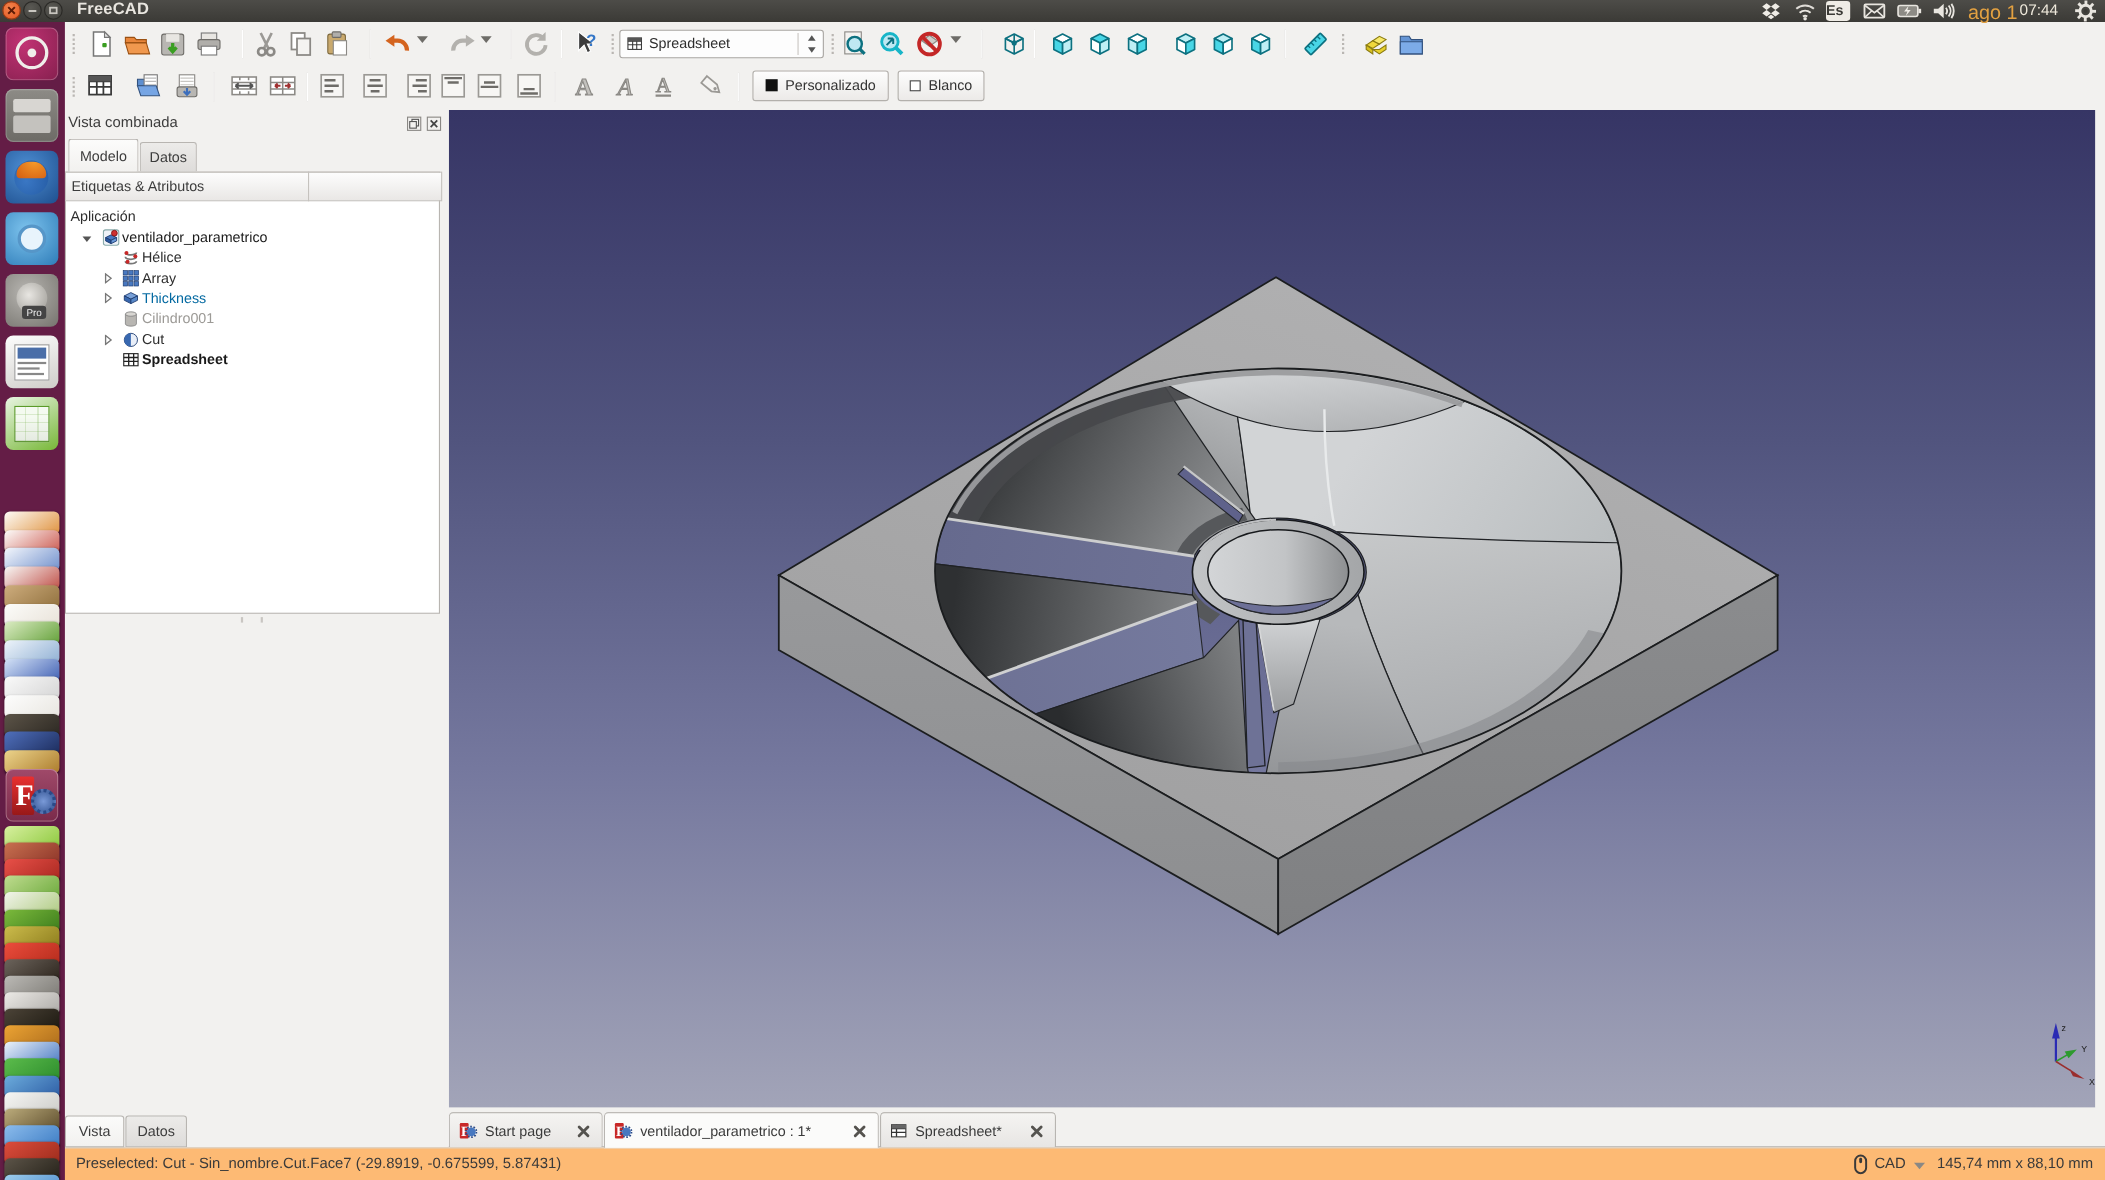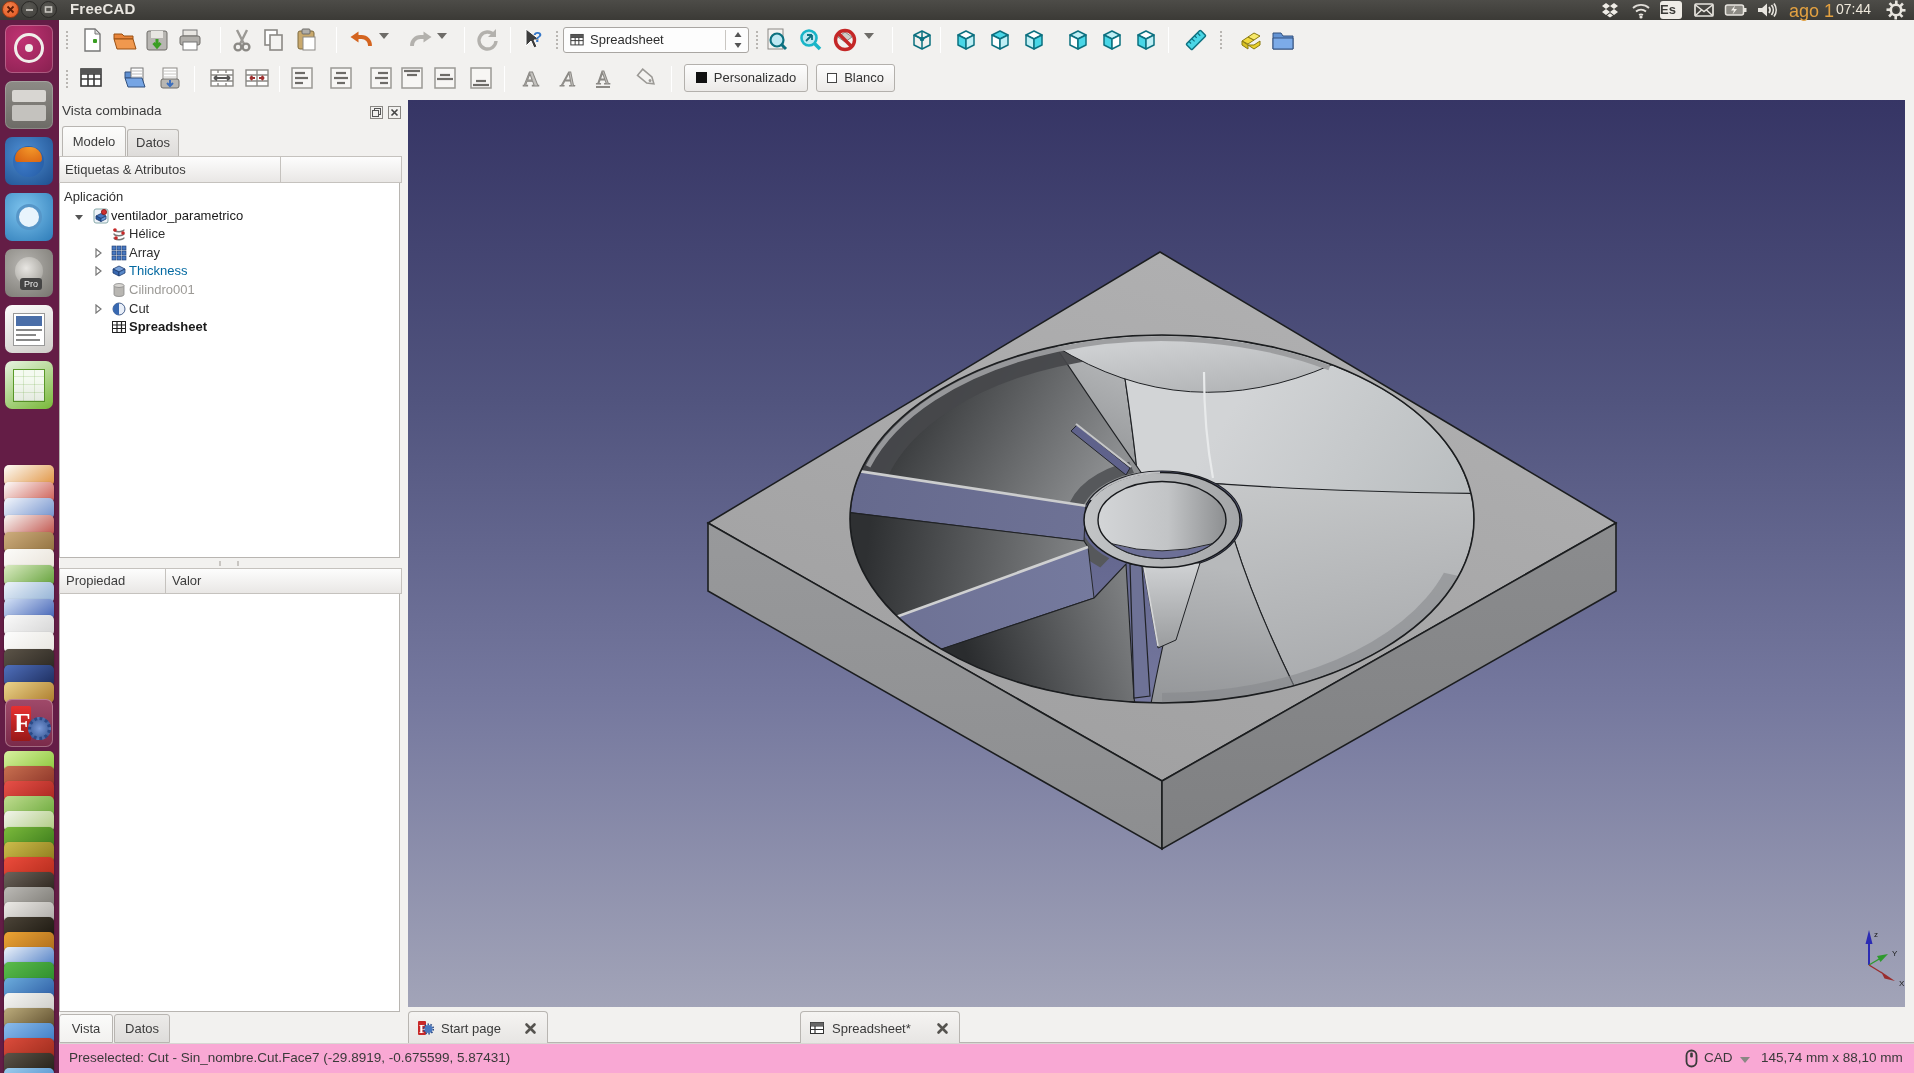--- a/index.html
+++ b/index.html
@@ -18,21 +18,21 @@
 #leftpanel{position:absolute;left:59px;top:100px;width:345px;height:943px;background:#f2f1ef;font-size:13px;color:#3c3c3c}
 .ptab{position:absolute;height:30px;border:1px solid #b8b5b1;border-bottom:none;border-radius:3px 3px 0 0;text-align:center;font-size:13px;color:#3c3c3c}
 .hdr{background:linear-gradient(#fdfdfd,#e9e7e5);border:1px solid #c5c2be;font-size:13px;color:#3c3c3c}
 #tree{position:absolute;left:0px;top:56px;width:341px;height:402px;background:#fff;border:1px solid #b8b5b1}
 #props{position:absolute;left:0px;top:468px;width:341px;height:444px;background:#fff;border:1px solid #b8b5b1}
 .trow{position:absolute;left:0;height:19px;white-space:nowrap;font-size:13px;color:#2e2e2e}
 #viewport{position:absolute;left:408px;top:100px;width:1497px;height:907px}
 #rightstrip{position:absolute;left:1905px;top:100px;width:9px;height:907px;background:#f2f1ef}
 #mditabs{position:absolute;left:408px;top:1007px;width:1506px;height:36px;background:#f2f1ef}
 .mtab{position:absolute;top:4px;height:32px;border:1px solid #b8b5b1;border-bottom:none;border-radius:4px 4px 0 0;font-size:13px;color:#3a3a3a;background:linear-gradient(#f5f4f2,#e7e5e3)}
-#statusbar{position:absolute;left:0;top:1043px;width:1914px;height:30px;background:#f9a8d4;border-top:1px solid #d8d6d3;font-size:13.5px;color:#3a3a3a}
+#statusbar{position:absolute;left:0;top:1043px;width:1914px;height:30px;background:#fdba74;border-top:1px solid #d8d6d3;font-size:13.5px;color:#3a3a3a}
 #lptabs{position:absolute;left:59px;top:1014px;width:345px;height:29px}
 .lptab{position:absolute;top:0;height:29px;border:1px solid #b8b5b1;border-radius:3px 3px 0 0;font-size:13px;color:#3c3c3c;text-align:center;line-height:27px}
 svg{display:block}
 </style></head>
 <body>
 <div id="menubar">
     <div class="winbtn" style="left:2px;background:radial-gradient(circle at 40% 35%,#f4844c,#e05420);border:1px solid #9c3a12">
       <svg width="15" height="15">
         <path d="M4.5,4.5 L10.5,10.5 M10.5,4.5 L4.5,10.5" stroke="#5e1c06" stroke-width="1.8"></path>
       </svg>
@@ -608,24 +608,20 @@
         <div class="abs" style="left:51px;top:0;width:16px;height:16px">
           <svg width="16" height="16" viewBox="0 0 16 16" style="position:absolute;left:0;top:1px">
             <rect x="1.5" y="2.5" width="13" height="11" fill="#fff" stroke="#222"></rect>
             <path d="M1.5,6 h13 M1.5,9.5 h13 M6,2.5 v11 M10.5,2.5 v11" stroke="#222" stroke-width="1.2"></path>
           </svg>
         </div>
         <span style="position:absolute;left:69px;top:1px;font-weight:bold;color:#1a1a1a">Spreadsheet</span>
       </div>
     </div>
 <div class="abs" style="left:160px;top:461px;width:20px;height:5px;border-left:2px solid #c9c6c2;border-right:2px solid #c9c6c2;"></div>
-<div id="props">
-      <div class="hdr abs" style="left:-1px;top:-1px;width:107px;height:26px;line-height:24px;padding-left:6px">Propiedad</div>
-      <div class="hdr abs" style="left:105px;top:-1px;width:237px;height:26px;line-height:24px;padding-left:6px">Valor</div>
-    </div>
   </div>
 <div id="viewport">
     <svg width="1497" height="907" viewBox="0 0 1497 907" xmlns="http://www.w3.org/2000/svg">
 <defs>
 <linearGradient id="bgGrad" x1="0" y1="0" x2="0" y2="1">
  <stop offset="0" stop-color="#363565"></stop>
           <stop offset="0.33" stop-color="#51547e"></stop>
  <stop offset="0.66" stop-color="#75789e"></stop>
           <stop offset="1" stop-color="#a2a4b8"></stop>
 </linearGradient>
@@ -756,20 +752,36 @@
           <circle cx="11.5" cy="9" r="4.8" fill="none" stroke="#2a4a88" stroke-width="1.6" stroke-dasharray="1.5 1.5"></circle>
         </svg>
       </div>
       <span class="abs" style="left:32px;top:9px">Start page</span>
       <div class="abs" style="right:10px;top:10px">
         <svg width="13" height="13" viewBox="0 0 13 13">
           <path d="M2.5,2.5 L10.5,10.5 M10.5,2.5 L2.5,10.5" stroke="#55534f" stroke-width="2.6" stroke-linecap="round"></path>
         </svg>
       </div>
     </div>
+<div class="mtab" style="left:141px;width:250px;background:#fbfbfa;border-bottom:1px solid #fbfbfa;z-index:2;height:33px">
+      <div class="abs" style="left:8px;top:8px">
+        <svg width="17" height="16" viewBox="0 0 17 16">
+          <rect x="1" y="1" width="8" height="14" rx="1" fill="#c82828"></rect>
+          <text x="2" y="13" font-size="13" font-weight="bold" fill="#fff" font-family="Liberation Serif">F</text>
+          <circle cx="11.5" cy="9" r="4" fill="#4878c0"></circle>
+          <circle cx="11.5" cy="9" r="4.8" fill="none" stroke="#2a4a88" stroke-width="1.6" stroke-dasharray="1.5 1.5"></circle>
+        </svg>
+      </div>
+      <span class="abs" style="left:32px;top:9px">ventilador_parametrico : 1*</span>
+      <div class="abs" style="right:10px;top:10px">
+        <svg width="13" height="13" viewBox="0 0 13 13">
+          <path d="M2.5,2.5 L10.5,10.5 M10.5,2.5 L2.5,10.5" stroke="#55534f" stroke-width="2.6" stroke-linecap="round"></path>
+        </svg>
+      </div>
+    </div>
 <div class="mtab" style="left:392px;width:160px;">
       <div class="abs" style="left:8px;top:8px">
         <svg width="16" height="16" viewBox="0 0 16 16">
           <rect x="1.5" y="2.5" width="13" height="11" fill="#fff" stroke="#333"></rect>
           <path d="M1.5,6 h13 M1.5,9.5 h13 M6,2.5 v11" stroke="#333" stroke-width="1.2"></path>
           <rect x="1.5" y="2.5" width="13" height="3.5" fill="#666"></rect>
         </svg>
       </div>
       <span class="abs" style="left:31px;top:9px">Spreadsheet*</span>
       <div class="abs" style="right:10px;top:10px">

